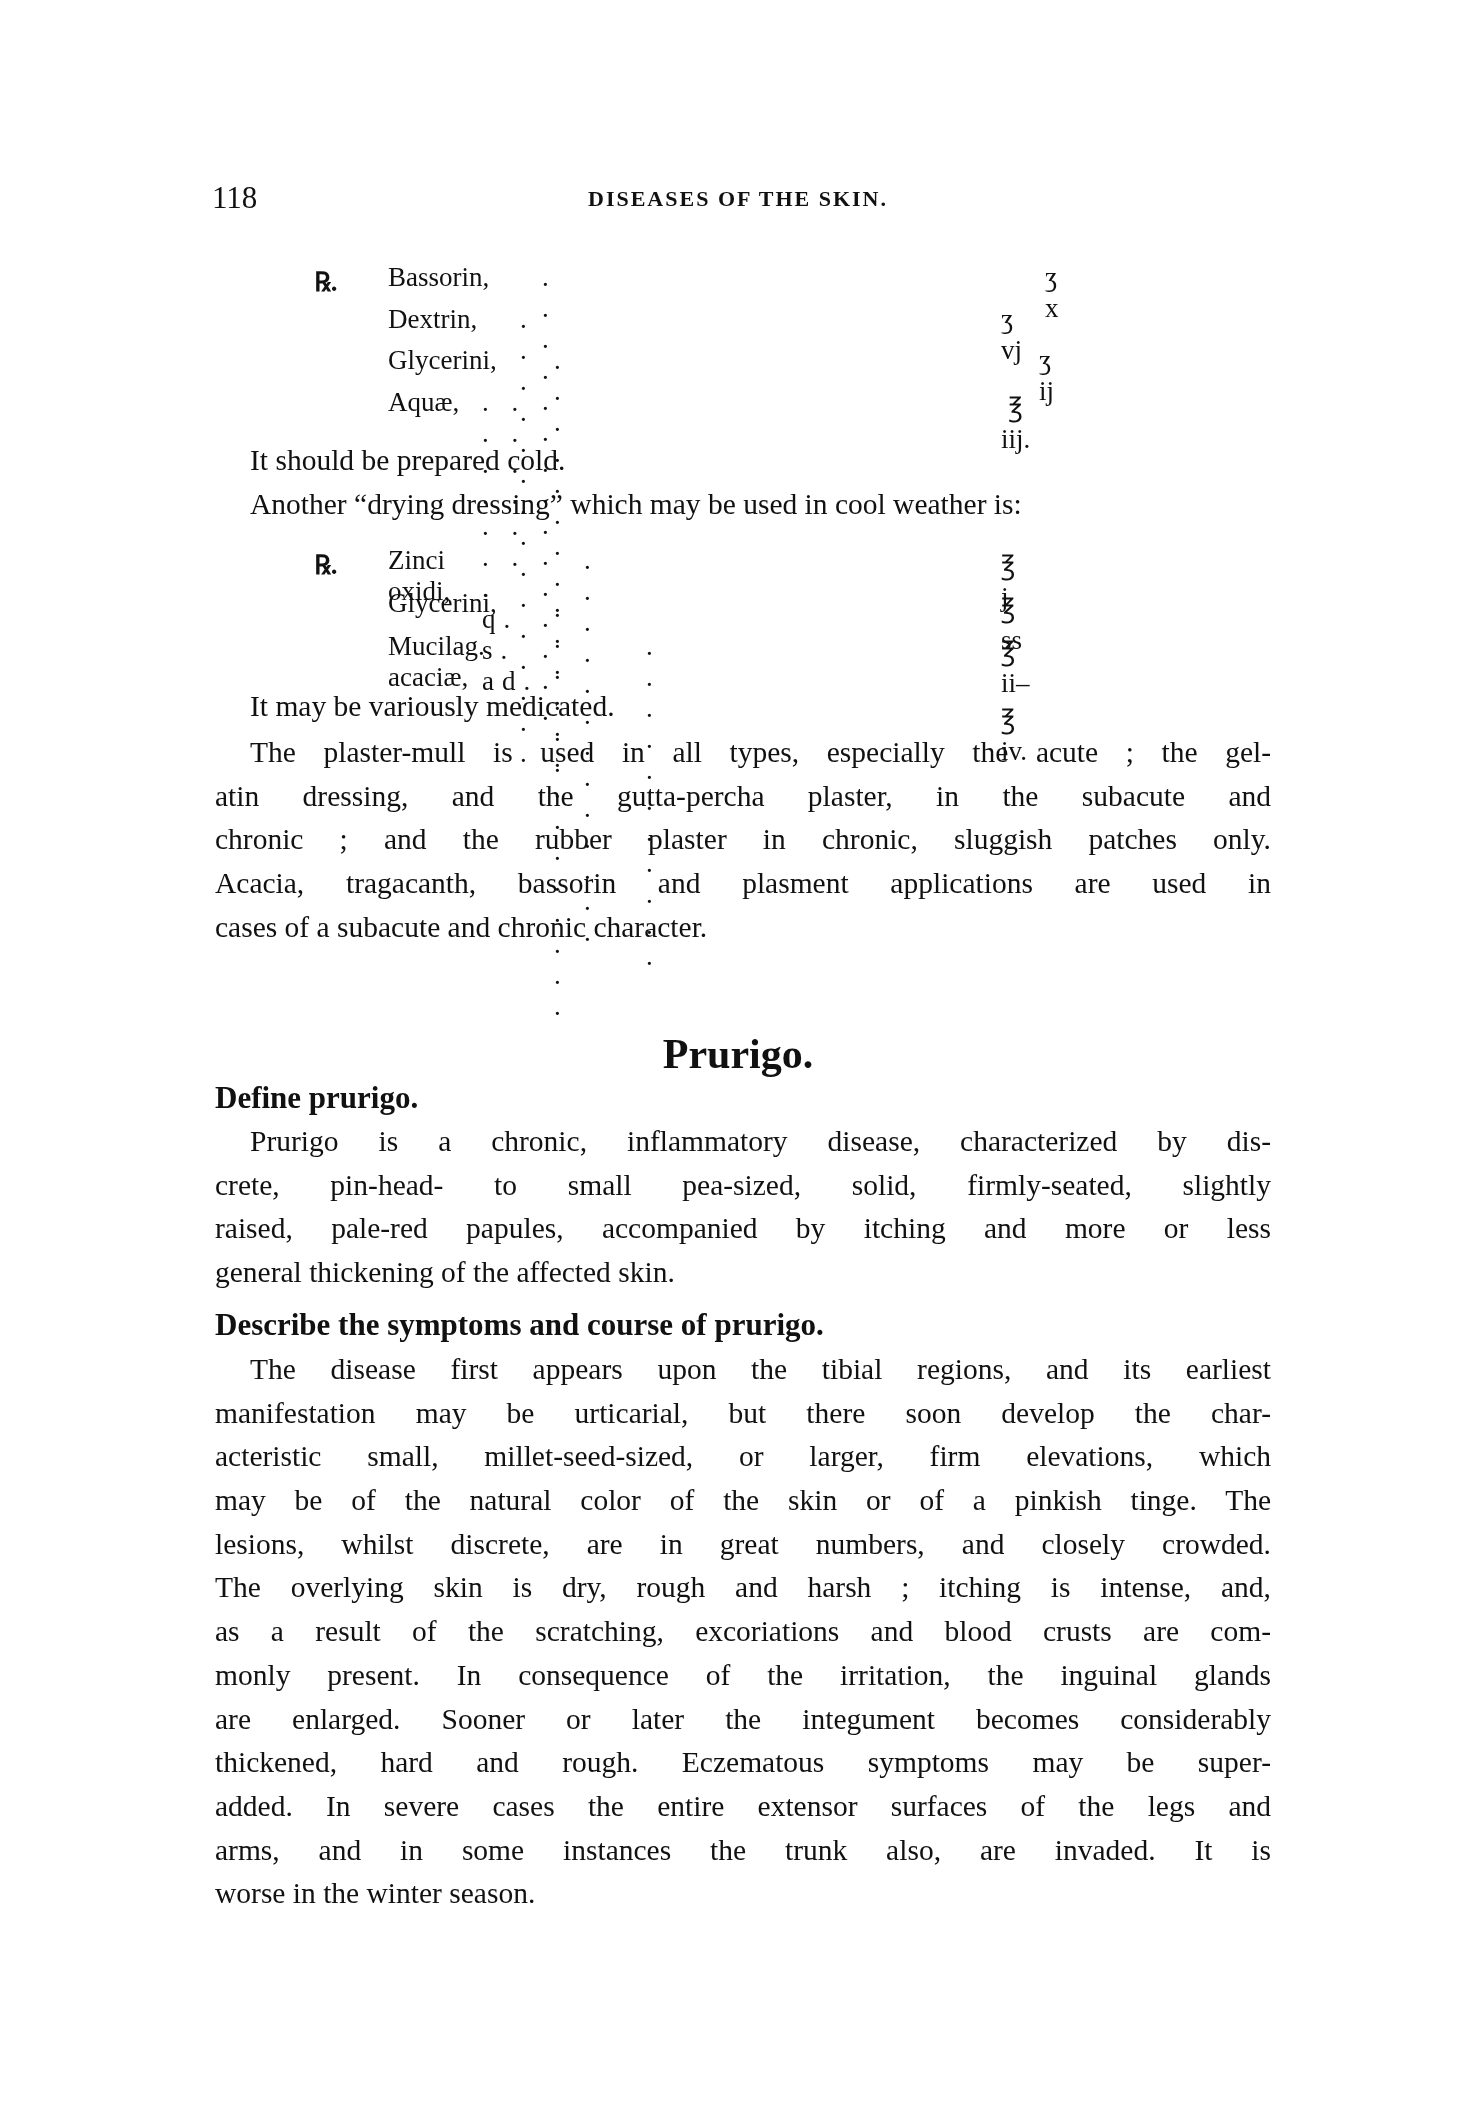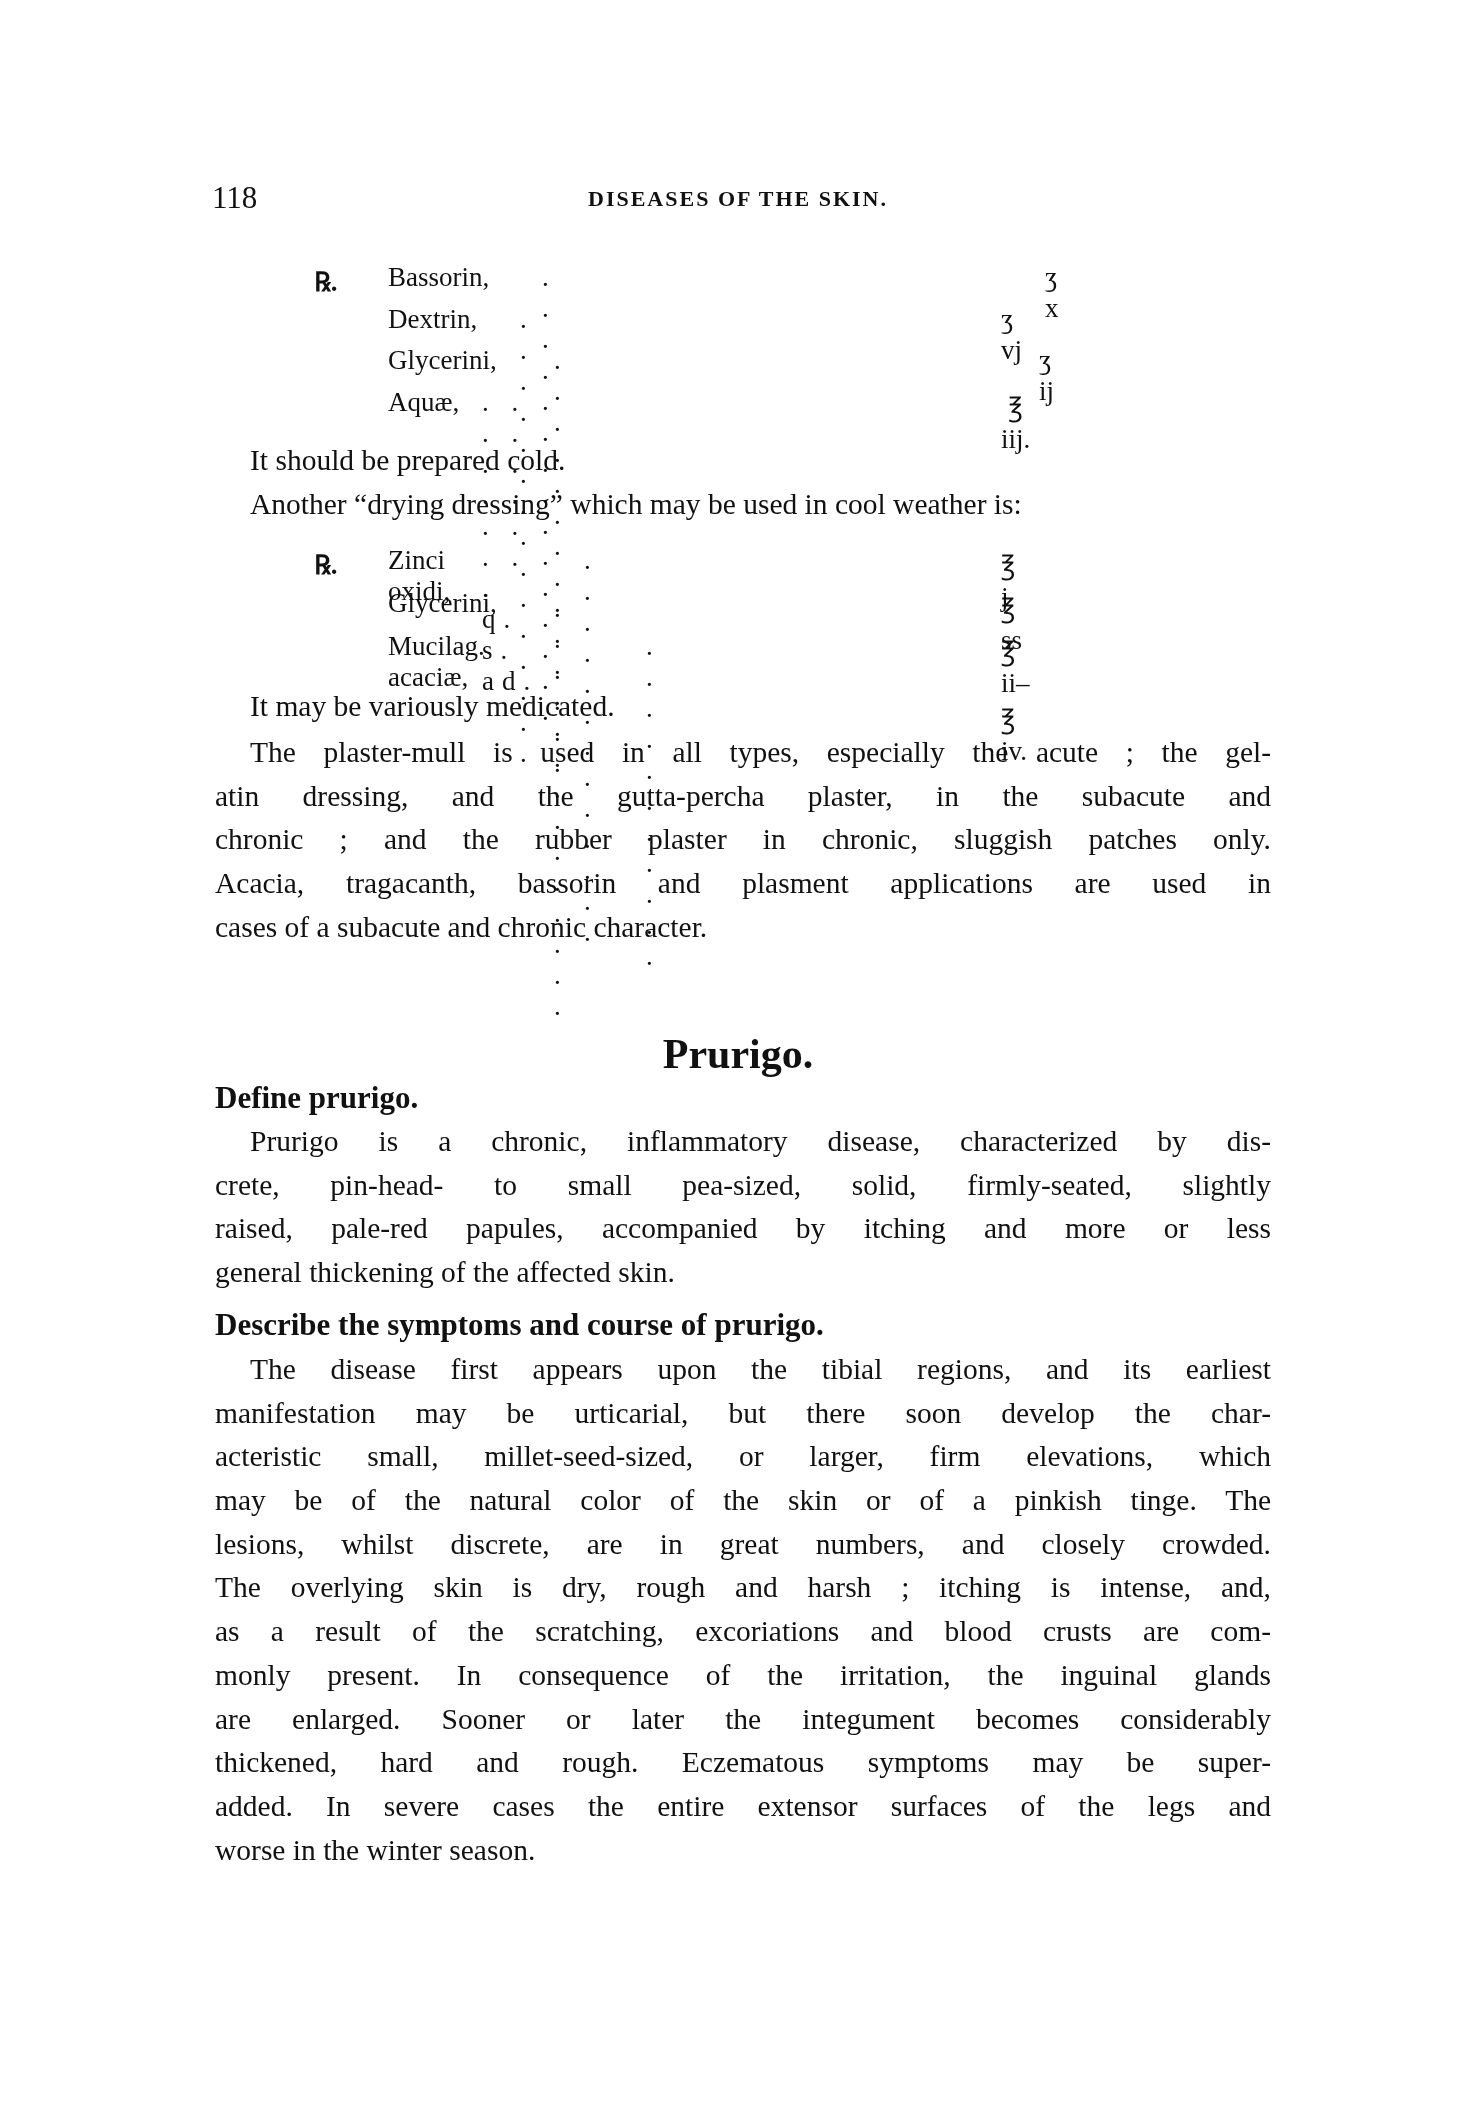--- a/index.html
+++ b/index.html
@@ -105,16 +105,17 @@
     <span class="pline">manifestation may be urticarial, but there soon develop the char-</span>
     <span class="pline">acteristic small, millet-seed-sized, or larger, firm elevations, which</span>
     <span class="pline">may be of the natural color of the skin or of a pinkish tinge.   The</span>
     <span class="pline">lesions, whilst discrete, are in great numbers, and closely crowded.</span>
     <span class="pline">The overlying skin is dry, rough and harsh ;  itching is intense, and,</span>
     <span class="pline">as a result of the scratching, excoriations and blood crusts are com-</span>
     <span class="pline">monly present.   In consequence of the irritation, the inguinal glands</span>
     <span class="pline">are enlarged.   Sooner or later the integument becomes considerably</span>
     <span class="pline">thickened, hard and rough.   Eczematous symptoms may be super-</span>
     <span class="pline">added.   In severe cases the entire extensor surfaces of the legs and</span>
+    <span class="pline">arms, and in some instances the trunk also, are invaded.   It is</span>
     <span class="pline last">worse in the winter season.</span>
   </div>
 
 </div>
 
 </body></html>

